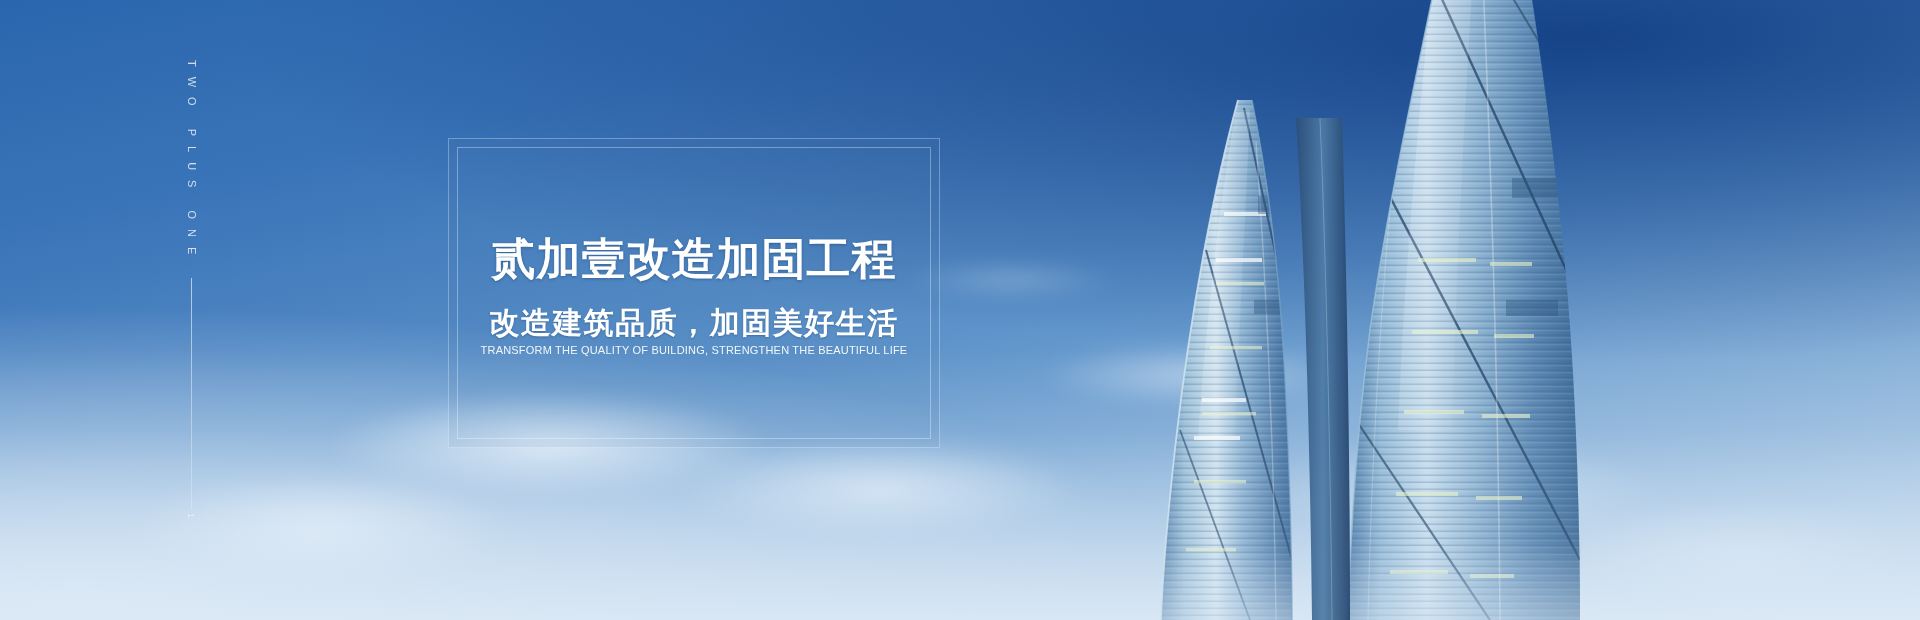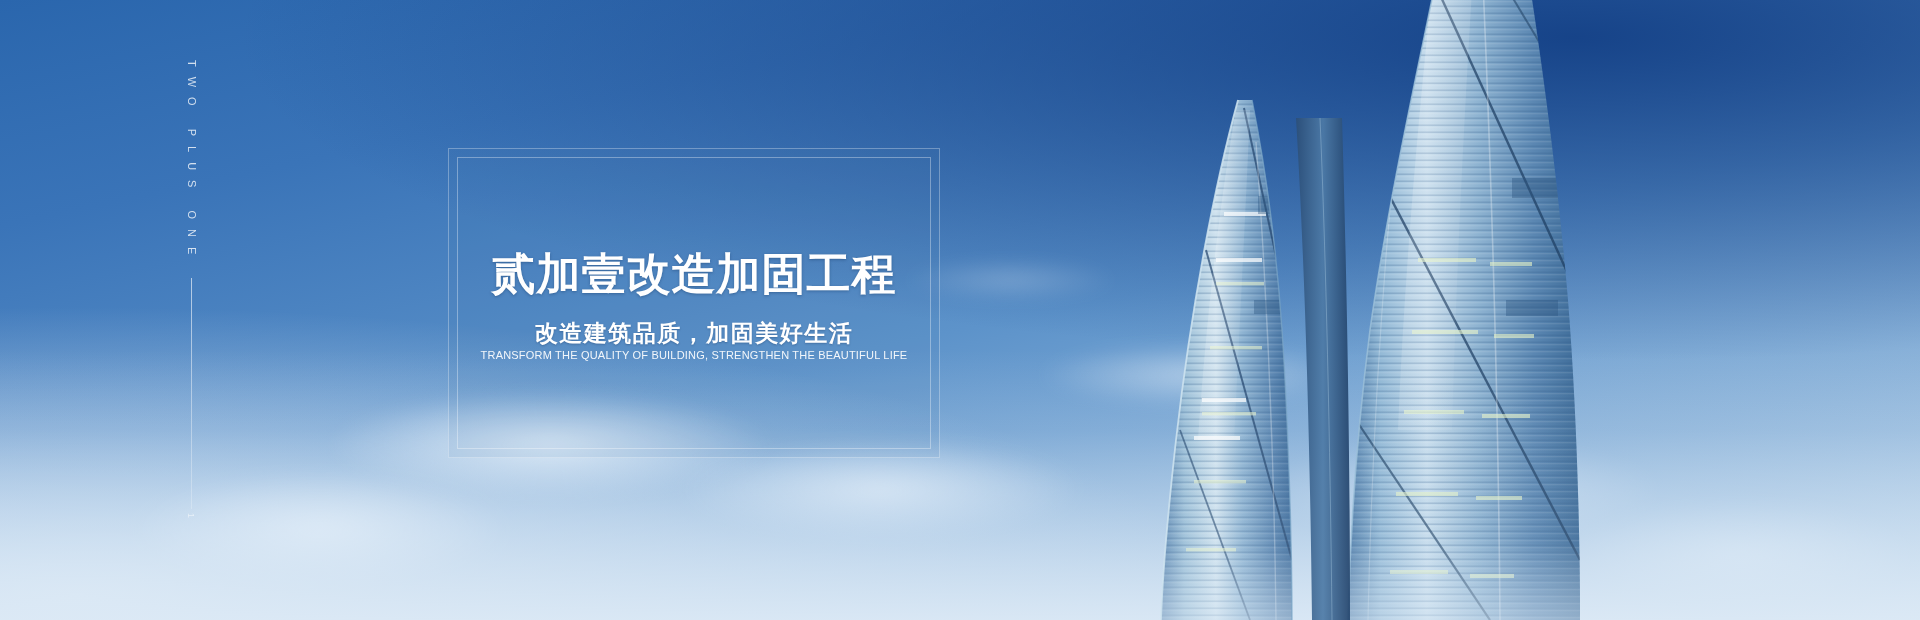--- a/index.html
+++ b/index.html
@@ -66,21 +66,21 @@
     margin-top:4px;
   }
 
   
   .towers{ position:absolute; right:0; top:0; width:900px; height:620px; }
   .towers svg{ display:block; width:100%; height:100%; }
 
   
   .card{
     position:absolute;
-    left:448px; top:148px;
+    left:448px; top:138px;
     width:492px; height:310px;
     border:1px solid rgba(255,255,255,.30);
     background:rgba(80,125,180,.10);
   }
   .card-inner{
     position:absolute; inset:8px;
     border:1px solid rgba(255,255,255,.34);
   }
   .card-content{
     position:absolute; inset:0;
@@ -102,21 +102,21 @@
     margin-top:24px;
     font-size:17px;
     font-weight:400;
     color:rgba(255,255,255,.96);
     letter-spacing:10px;
     text-indent:10px;
     white-space:nowrap;
   }
   .tagline{
     margin-top:22px;
-    font-size:23px;
+    font-size:30px;
     font-weight:700;
     color:#ffffff;
     letter-spacing:1.5px;
     white-space:nowrap;
     text-shadow:0 1px 2px rgba(12,40,80,.3);
   }
   .enline{
     font-size:11px;
     font-weight:400;
     color:rgba(255,255,255,.92);

